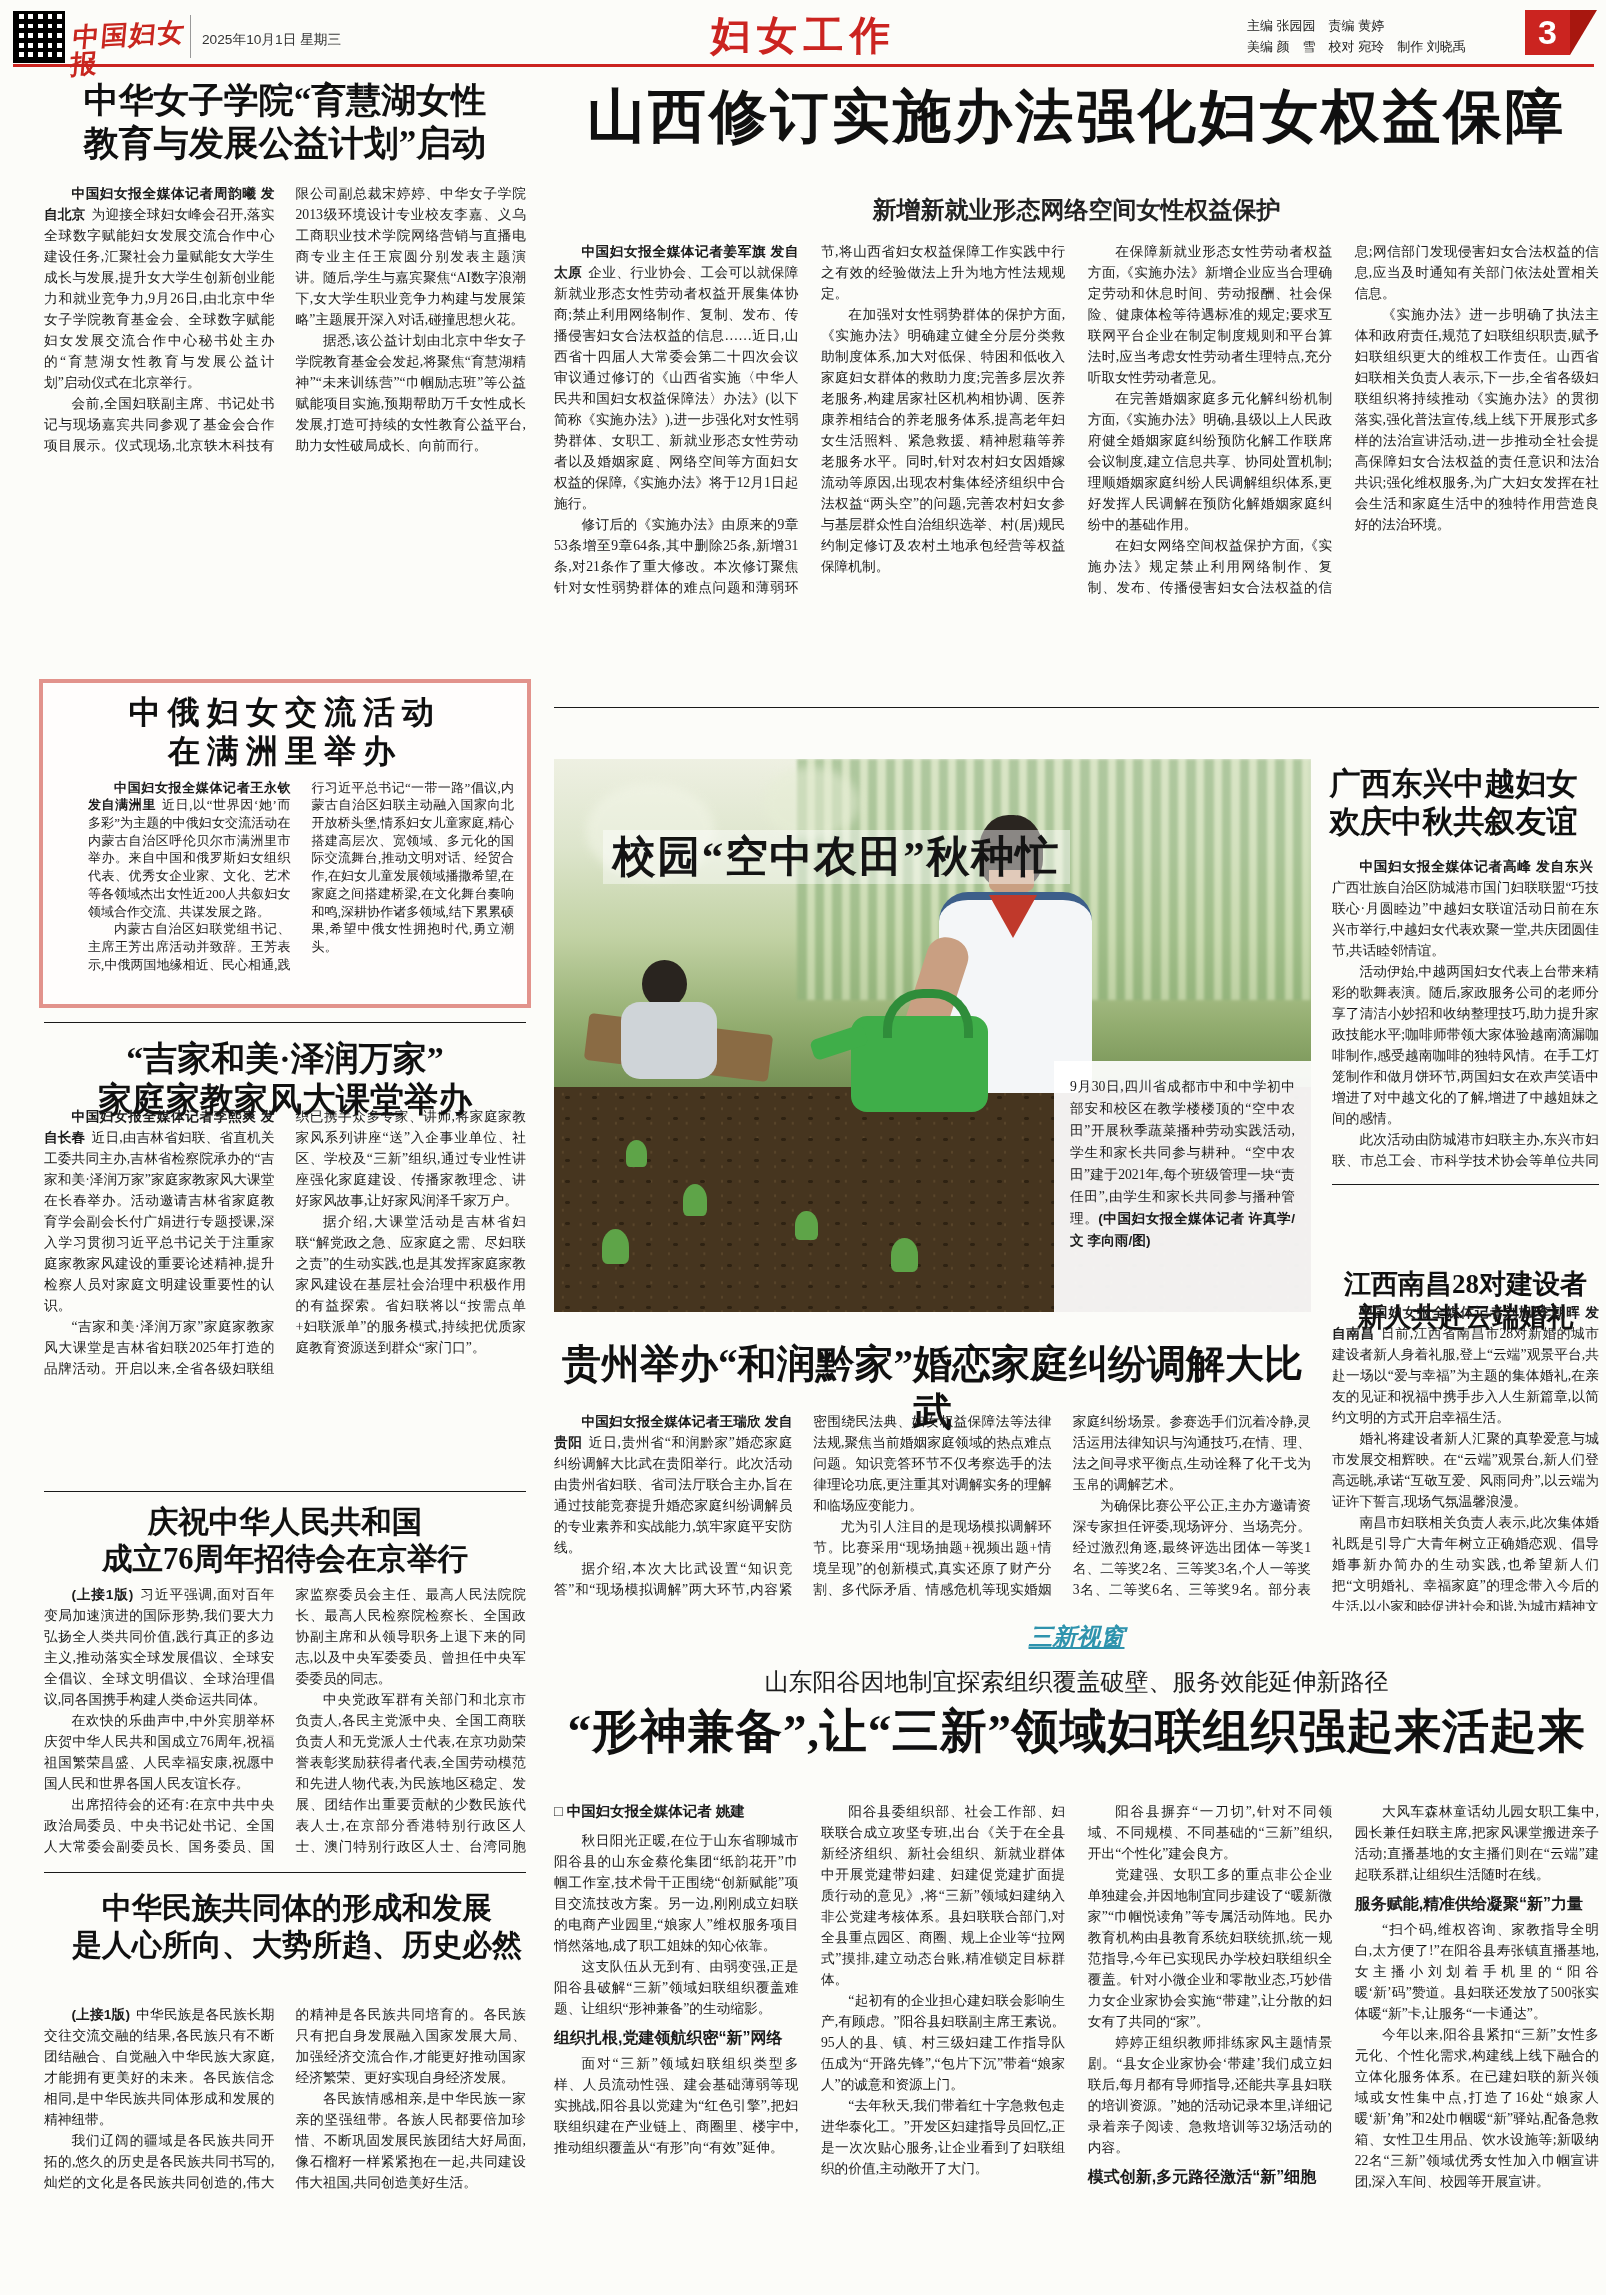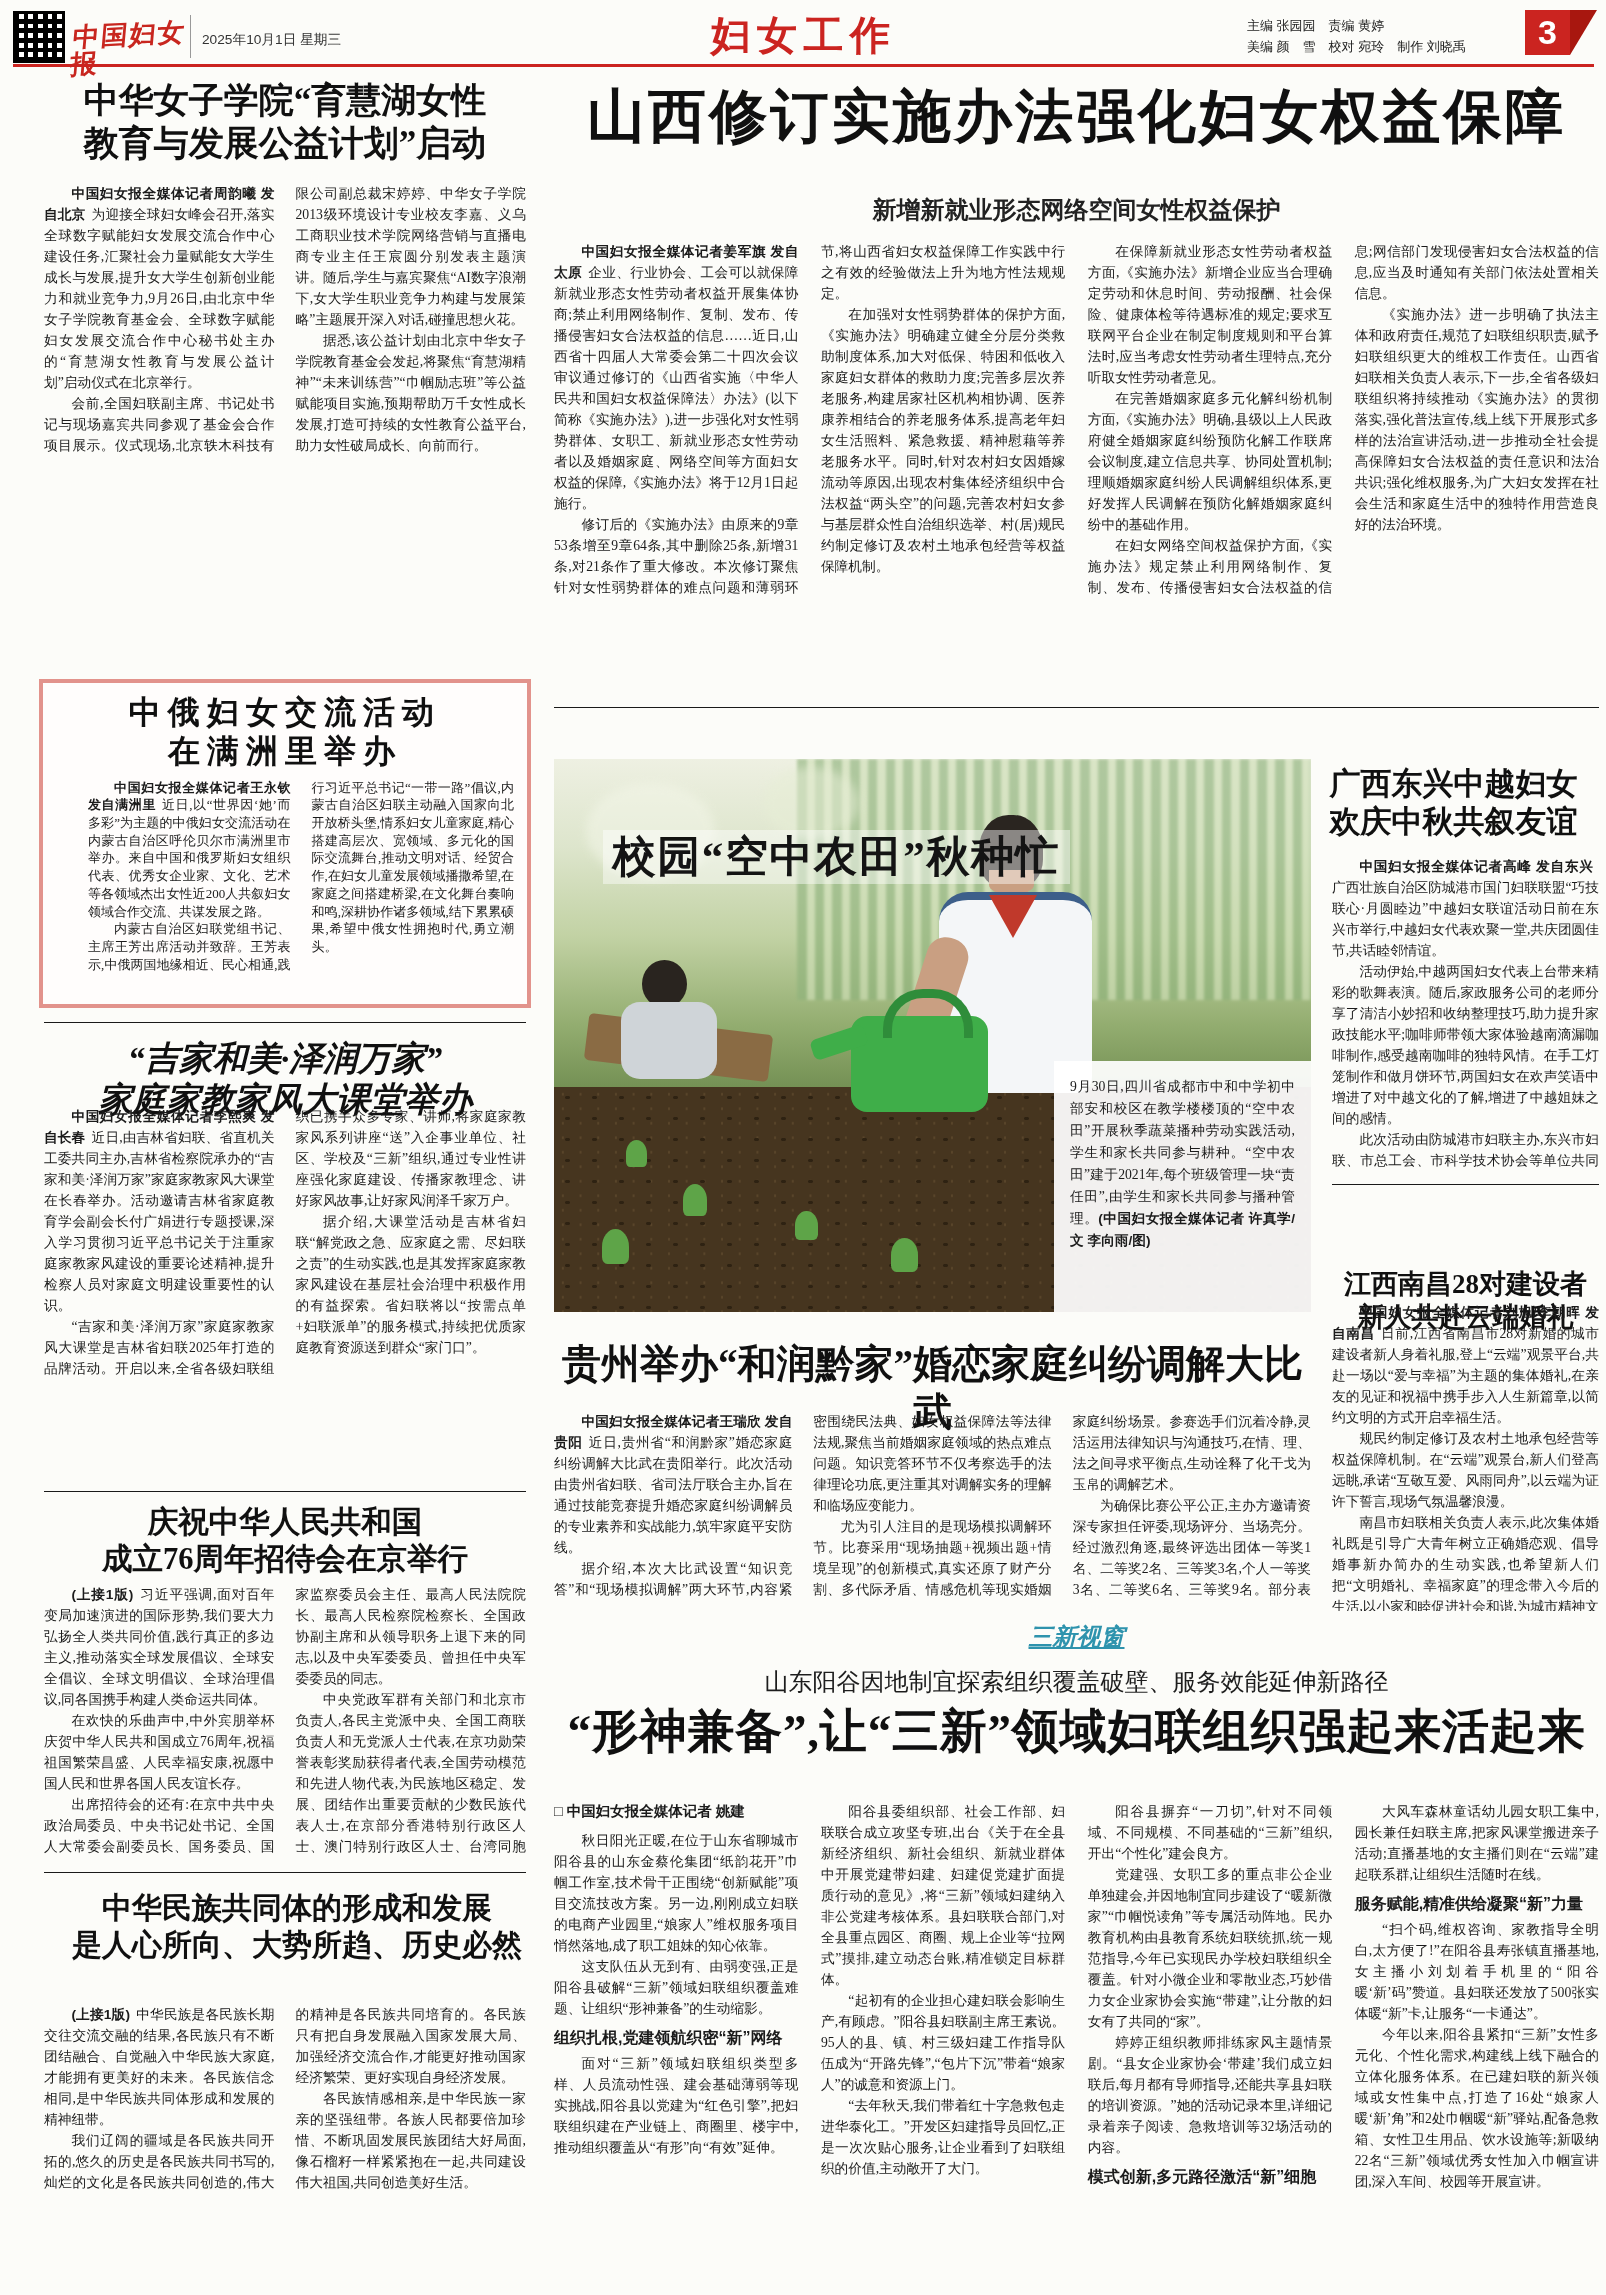--- a/index.html
+++ b/index.html
@@ -85,21 +85,21 @@
       <div>在满洲里举办</div>
     </div>
     <div class="body-txt dense cols2" style="height:198px;margin-top:8px;margin-left:32px;">
       <p class="para"><span class="byl">中国妇女报全媒体记者王永钦 发自满洲里</span><span>近日,以“世界因‘她’而多彩”为主题的中俄妇女交流活动在内蒙古自治区呼伦贝尔市满洲里市举办。来自中国和俄罗斯妇女组织代表、优秀女企业家、文化、艺术等各领域杰出女性近200人共叙妇女领域合作交流、共谋发展之路。</span></p>
       <p class="para">内蒙古自治区妇联党组书记、主席王芳出席活动并致辞。王芳表示,中俄两国地缘相近、民心相通,践行习近平总书记“一带一路”倡议,内蒙古自治区妇联主动融入国家向北开放桥头堡,情系妇女儿童家庭,精心搭建高层次、宽领域、多元化的国际交流舞台,推动文明对话、经贸合作,在妇女儿童发展领域播撒希望,在家庭之间搭建桥梁,在文化舞台奏响和鸣,深耕协作诸多领域,结下累累硕果,希望中俄女性拥抱时代,勇立潮头。</p><p class="para">俄罗斯妇女联盟外贝加尔地区分会主席波多伊妮齐娜·瓦莲京娜·伊万诺芙娜、赤塔市市长谢戈洛娃·茵娜·谢尔盖耶芙娜、满洲里市副市长焦捷出席活动并致辞。在交流环节,中俄两国女企业家分别围绕女性参与经济社会发展、女性教育、健康等妇女儿童社会问题作主旨发言。活动现场还展览了中俄“妇字号”产品,涵盖肉食品、奶食品、手工艺品及文化创意产品等多个品类。</p><span></span>
     </div>
   </div>
 
   <div class="abs rule" style="left:44px;top:1022px;width:482px;"></div>
 
-  <div class="abs hl" style="left:44px;top:1038px;width:482px;font-size:34px;font-style:italic;">
+  <div class="abs hl" style="left:44px;top:1038px;width:482px;font-size:34px;">
     <div>“吉家和美·泽润万家”</div>
     <div>家庭家教家风大课堂举办</div>
   </div>
   <div class="abs body-txt cols2" style="left:44px;top:1106px;width:482px;height:328px;">
     <p class="para"><span class="byl">中国妇女报全媒体记者李熙爽 发自长春</span><span>近日,由吉林省妇联、省直机关工委共同主办,吉林省检察院承办的“吉家和美·泽润万家”家庭家教家风大课堂在长春举办。活动邀请吉林省家庭教育学会副会长付广娟进行专题授课,深入学习贯彻习近平总书记关于注重家庭家教家风建设的重要论述精神,提升检察人员对家庭文明建设重要性的认识。</span></p>
     <p class="para">“吉家和美·泽润万家”家庭家教家风大课堂是吉林省妇联2025年打造的品牌活动。开启以来,全省各级妇联组织已携手众多专家、讲师,将家庭家教家风系列讲座“送”入企事业单位、社区、学校及“三新”组织,通过专业性讲座强化家庭建设、传播家教理念、讲好家风故事,让好家风润泽千家万户。</p><p class="para">据介绍,大课堂活动是吉林省妇联“解党政之急、应家庭之需、尽妇联之责”的生动实践,也是其发挥家庭家教家风建设在基层社会治理中积极作用的有益探索。省妇联将以“按需点单+妇联派单”的服务模式,持续把优质家庭教育资源送到群众“家门口”。</p><span></span>
   </div>
 
   <div class="abs rule" style="left:44px;top:1491px;width:482px;"></div>
 
@@ -180,21 +180,21 @@
   </div>
 
   <div class="abs rule" style="left:1332px;top:1184px;width:267px;"></div>
 
   <div class="abs hl" style="left:1332px;top:1268px;width:267px;font-size:27px;text-align:center;">
     <div>江西南昌28对建设者</div>
     <div>新人共赴云端婚礼</div>
   </div>
   <div class="abs body-txt" style="left:1332px;top:1302px;width:267px;height:309px;">
     <p class="para"><span class="byl">中国妇女报全媒体记者刘旭/李朝晖 发自南昌</span><span>日前,江西省南昌市28对新婚的城市建设者新人身着礼服,登上“云端”观景平台,共赴一场以“爱与幸福”为主题的集体婚礼,在亲友的见证和祝福中携手步入人生新篇章,以简约文明的方式开启幸福生活。</span></p>
-    <p class="para">规民约制定修订及农村土地承包经营等权益保障机制。在“云端”观景台,新人们登高远眺,承诺“互敬互爱、风雨同舟”,以云端为证许下誓言,现场气氛温馨浪漫。</p><p class="para">南昌市妇联相关负责人表示,此次集体婚礼既是引导广大青年树立正确婚恋观、倡导婚事新办简办的生动实践,也希望新人们把“文明婚礼、幸福家庭”的理念带入今后的生活,以小家和睦促进社会和谐,为城市精神文明建设注入家庭力量。</p><span></span>
+    <p class="para">婚礼将建设者新人汇聚的真挚爱意与城市发展交相辉映。在“云端”观景台,新人们登高远眺,承诺“互敬互爱、风雨同舟”,以云端为证许下誓言,现场气氛温馨浪漫。</p><p class="para">南昌市妇联相关负责人表示,此次集体婚礼既是引导广大青年树立正确婚恋观、倡导婚事新办简办的生动实践,也希望新人们把“文明婚礼、幸福家庭”的理念带入今后的生活,以小家和睦促进社会和谐,为城市精神文明建设注入家庭力量。</p><span></span>
   </div>
 
   <div class="abs" style="left:554px;top:1618px;width:1045px;display:flex;align-items:center;flex-direction:column;">
     <div class="bannerline"></div>
     <div id="banner-title" class="sans">三新视窗</div>
     <div class="bannerline"></div>
   </div>
   <div class="abs sans" style="left:554px;top:1666px;width:1045px;text-align:center;font-size:24px;color:#1d1d1d;">山东阳谷因地制宜探索组织覆盖破壁、服务效能延伸新路径</div>
   <div class="abs hl" style="left:554px;top:1703px;width:1045px;font-size:47px;letter-spacing:0.8px;">“形神兼备”,让“三新”领域妇联组织强起来活起来</div>
   <div class="abs body-txt cols4" style="left:554px;top:1801px;width:1045px;height:482px;">

